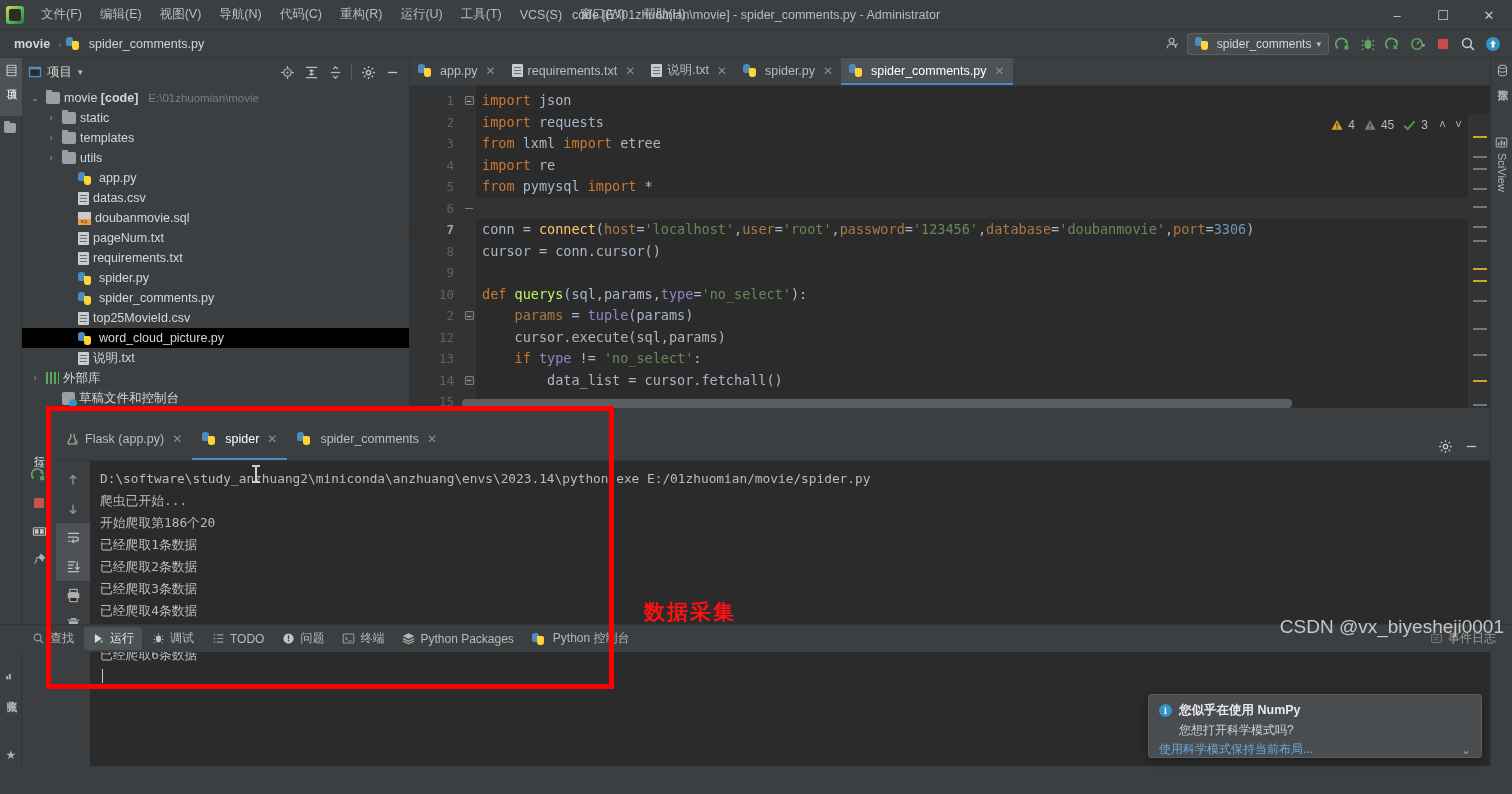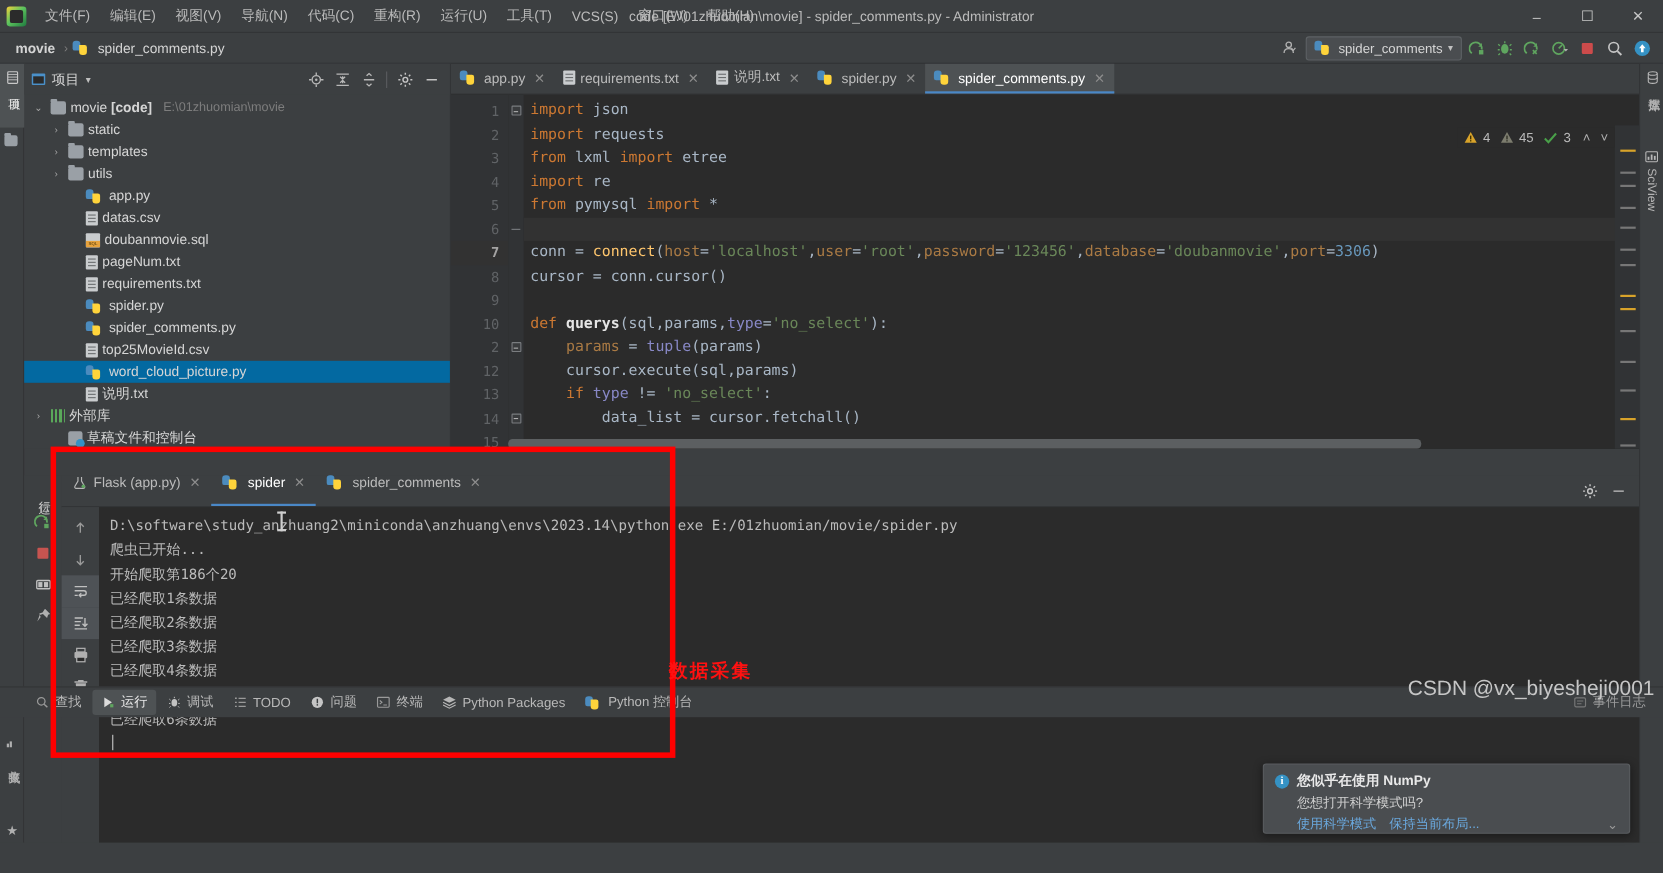--- a/index.html
+++ b/index.html
@@ -97,21 +97,21 @@
     height: 28px; display: flex; align-items: center; padding: 0 6px;
     background: #3c3f41;
   }
   .project-title { color: #d4d4d4; font-size: 12.5px; margin-left: 5px; }
   .proj-head-right { margin-left: auto; display: flex; align-items: center; gap: 2px; }
   .tree { padding-top: 2px; font-size: 12.5px; color: #d0d0d0; }
   .trow {
     height: 20px; display: flex; align-items: center; padding-left: 6px;
     white-space: nowrap; gap: 4px;
   }
-  .trow.sel { background: #0369a1; }
+  .trow.sel { background: #000000; }
   .twist {
     width: 14px; display: flex; align-items: center; justify-content: center;
     color: #a9a9a9; font-size: 9px; flex: none;
   }
   .tlabel { color: #d6d6d6; }
   .tlabel b { font-weight: bold; }
   .tpath { color: #7d7d7d; font-size: 11.5px; margin-left: 6px; }
   .folder-ico {
     width: 14px; height: 12px; flex: none; background: #9aa0a6;
     border-radius: 2px; position: relative;
@@ -199,21 +199,21 @@
     font-size: 13.5px; color: #a9b7c6; overflow: hidden;
   }
   .cline { height: 21.5px; line-height: 21.5px; white-space: pre; padding-left: 6px; }
   .cline.cur { background: #323232; }
   .kw { color: #cc7832; }
   .fn { color: #ffc66d; margin-top: 48px; }
   .str { color: #6a8759; }
   .num { color: #6897bb; }
   .builtin { color: #8888c6; }
   .param { color: #aa7a44; }
-  .defname { color: #e5e5e5; font-weight: bold; }
+  .defname { color: #bef264; }
   .inspect-bar {
     position: absolute; right: 0; top: 28px; width: 22px; height: 322px;
     background: #313335;
   }
   .insp-mark { position: absolute; right: 3px; width: 14px; height: 2px; }
   .insp-hdr {
     position: absolute; right: 22px; top: 30px; display: flex;
     align-items: center; gap: 5px; font-size: 12px; color: #bbbbbb;
     background: #2b2b2b; padding: 2px 6px; z-index: 5;
   }
@@ -280,40 +280,40 @@
   }
   .mouse-caret::before{ top:0; }
   .mouse-caret::after{ bottom:0; }
 
   
   .annot-box {
     position: absolute; left: 46px; top: 406px; width: 568px; height: 283px;
     border: 5px solid #ff0000; pointer-events: none; z-index: 20;
   }
   .annot-label {
-    position: absolute; left: 608px; top: 598px; color: #ff1111;
-    font-size: 17px; font-weight: bold; letter-spacing: 2px; z-index: 20;
+    position: absolute; left: 644px; top: 598px; color: #ff1111;
+    font-size: 21px; font-weight: bold; letter-spacing: 2px; z-index: 20;
     font-family: Liberation Serif, serif;
   }
 
   
   .notif {
     position: absolute; left: 1148px; top: 694px; width: 334px; height: 64px;
     background: #4a4d50; border: 1px solid #5a5d60; border-radius: 3px;
     padding: 7px 10px; z-index: 15; box-shadow: 0 2px 8px rgba(0,0,0,.4);
   }
   .notif-row1 { display: flex; align-items: center; gap: 7px; }
   .info-ico {
     width: 13px; height: 13px; border-radius: 50%; background: #3592c4;
     color: #fff; font-size: 10px; font-weight: bold; text-align: center;
     line-height: 13px; flex: none; font-family:"Liberation Serif",serif;
   }
   .notif-t { color: #e8e8e8; font-size: 12.5px; font-weight: bold; }
   .notif-sub { color: #d2d2d2; font-size: 12px; margin: 3px 0 2px 20px; }
-  .notif-links { margin-left: 20px; display: flex; align-items: center; gap: 12px; }
+  .notif-links { display: flex; align-items: center; }
   .notif-link { color: #6aa8dd; font-size: 12px; }
   .notif-chev { margin-left: auto; color: #9a9a9a; font-size: 12px; }
 
   
   .watermark {
     position: absolute; right: 8px; bottom: 14px; color: #c6c6c6;
     font-size: 19px; z-index: 18; font-family: "Liberation Sans", sans-serif;
   }
 
   

